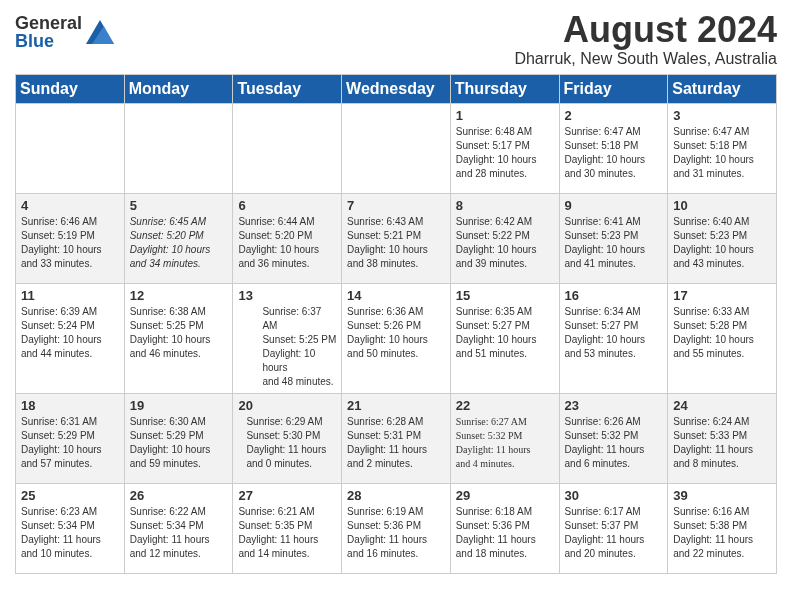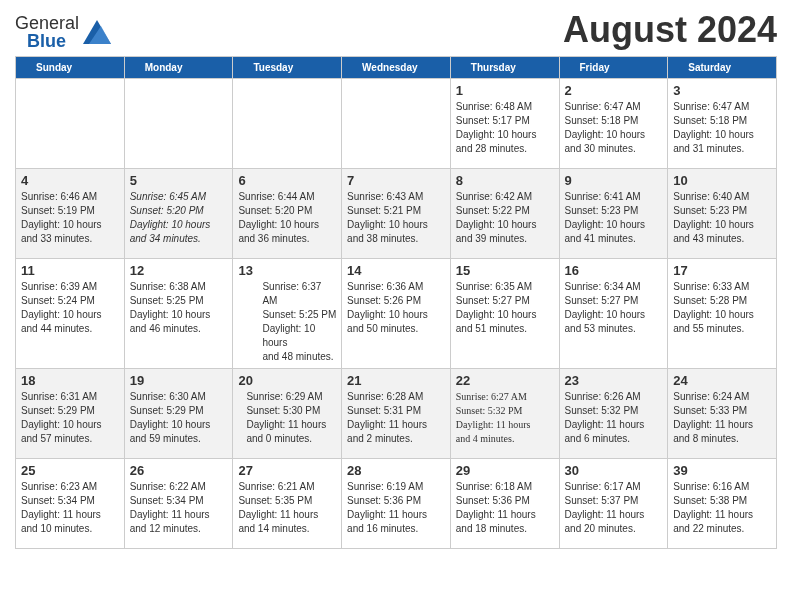--- a/index.html
+++ b/index.html
@@ -21,28 +21,27 @@
       align-items: center;
       margin-top: 4px;
     }
     .logo-text {
       display: flex;
       flex-direction: column;
       line-height: 1;
     }
     .logo-general {
       font-size: 18px;
-      font-weight: normal;
+      font-weight: bold;
       color: #333;
     }
     .logo-blue {
       font-size: 18px;
       font-weight: bold;
       color: #1a5fa8;
-      margin-left: 12px;
     }
     .logo-icon {
       width: 28px;
       height: 28px;
       margin-left: 4px;
       margin-top: -4px;
     }
     .title-section {
       text-align: right;
     }
@@ -57,23 +56,23 @@
       color: #333;
     }
     table {
       width: 100%;
       border-collapse: collapse;
       table-layout: fixed;
     }
     thead th {
       background: #1a5fa8;
       color: #fff;
-      font-size: 10px;
-      font-weight: bold;
-      padding: 5px 20px;
+      font-size: 16px;
+      font-weight: bold;
+      padding: 5px 4px;
       text-align: left;
       border: 1px solid #ccc;
     }
     tbody td {
       vertical-align: top;
       border: 1px solid #ccc;
       padding: 4px 4px 4px 5px;
       font-size: 10px;
       color: #333;
       min-height: 80px;
@@ -109,20 +108,21 @@
       <span class="logo-general">General</span>
       <span class="logo-blue">Blue</span>
     </div>
     <svg class="logo-icon" viewBox="0 0 28 28">
       <polygon points="0,28 14,4 28,28" fill="#1a5fa8"></polygon>
       <polygon points="6,28 18,10 28,28" fill="#4a90d9" opacity="0.7"></polygon>
     </svg>
   </div>
   <div class="title-section">
     <div class="month-year">August 2024</div>
+    <div class="location">Dharruk, New South Wales, Australia</div>
   </div>
 </div>
 
 <table>
   <thead>
     <tr>
     <th>Sunday</th>
         <th>Monday</th>
         <th>Tuesday</th>
         <th>Wednesday</th>

